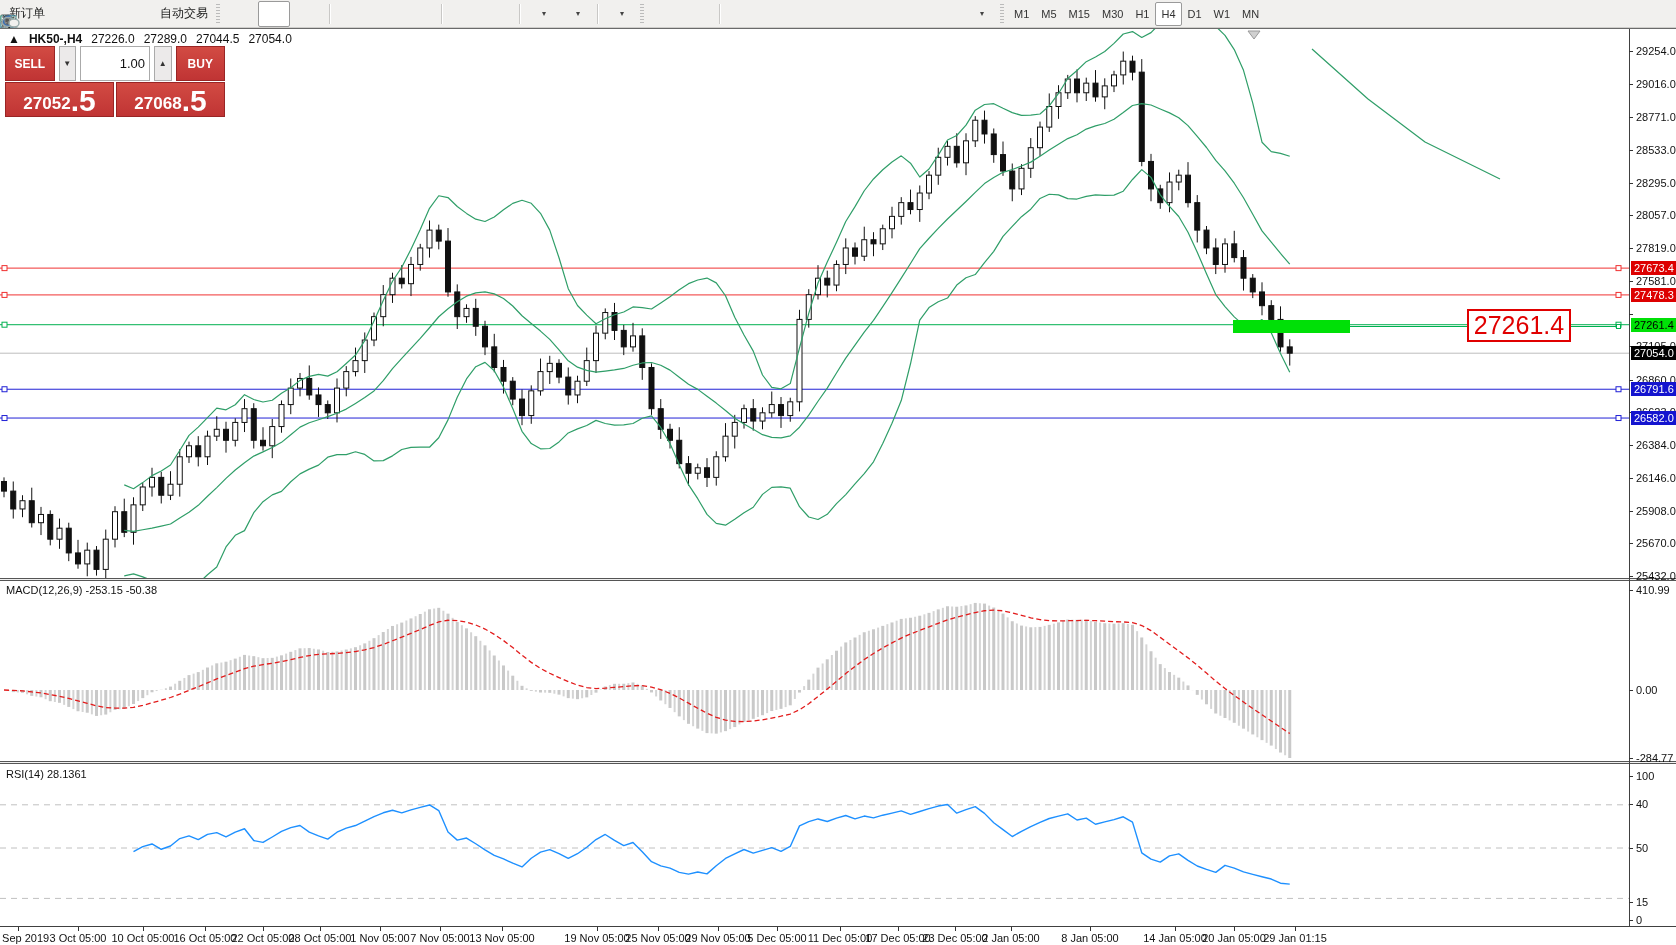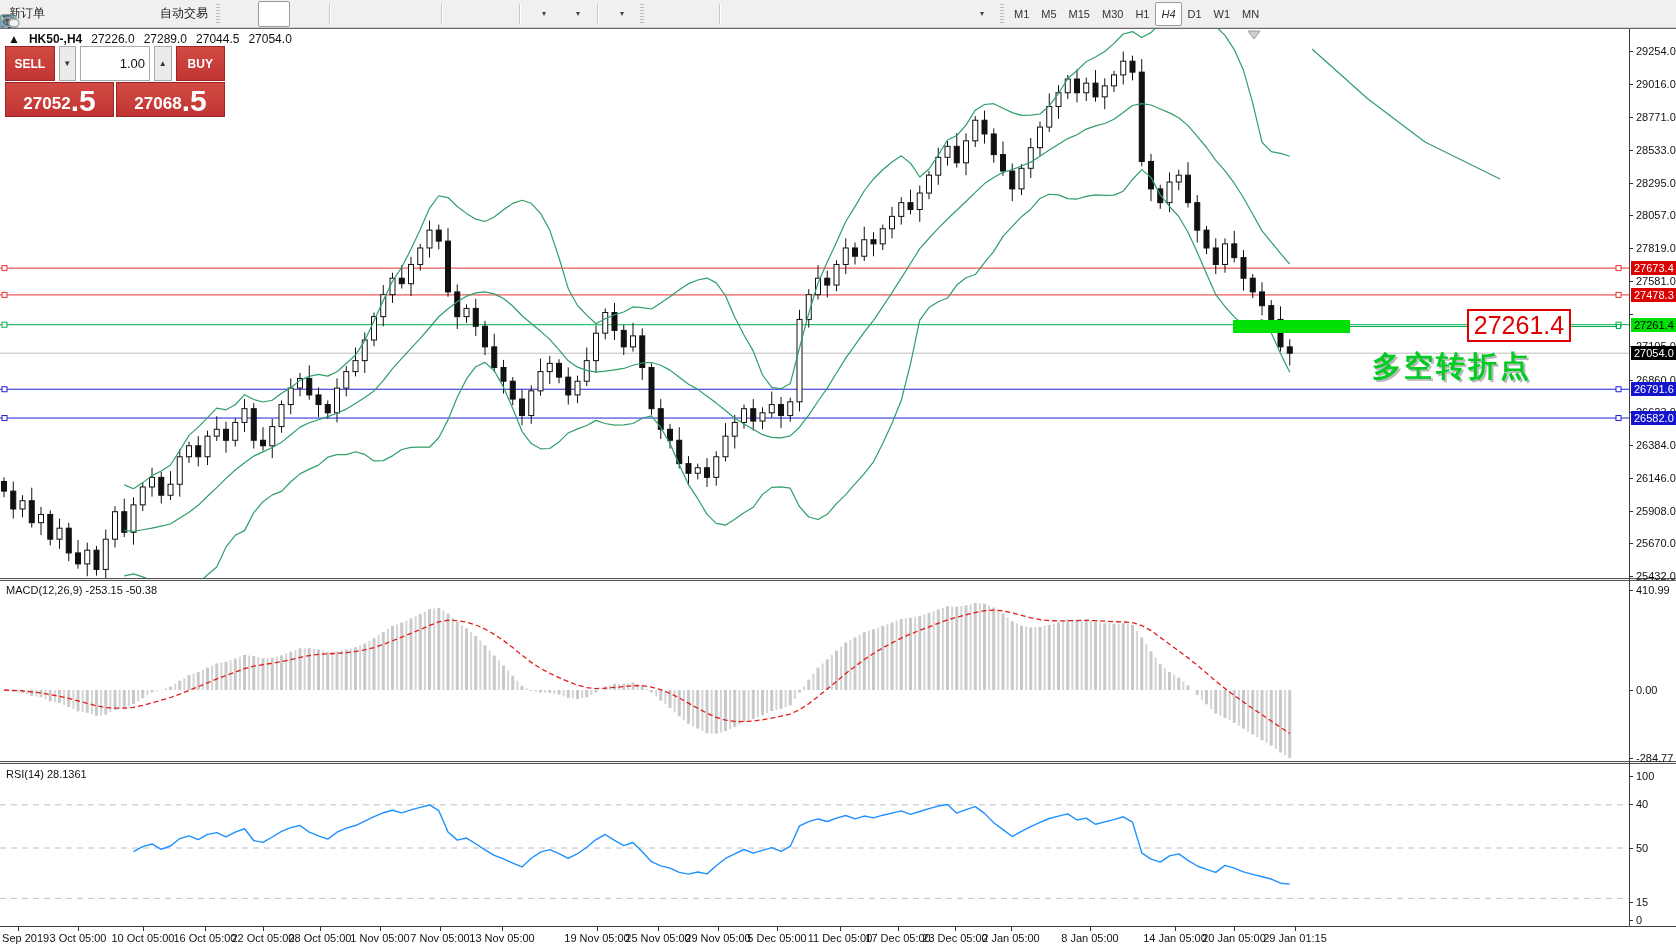--- a/index.html
+++ b/index.html
@@ -8,21 +8,21 @@
   
   #toolbar{position:absolute;left:0;top:0;width:1676px;height:28px;background:#f1f0ee;
            border-bottom:1px solid #cfcecb;display:flex;align-items:center;gap:2px;padding-left:2px;box-sizing:border-box;}
   .tbtn{height:24px;min-width:24px;display:flex;align-items:center;justify-content:center;
         gap:3px;padding:0 3px;border:1px solid transparent;border-radius:2px;font-size:12px;color:#222;}
   .tbtn.pressed{background:#fff;border-color:#9a9a9a;}
   .sep{width:1px;height:20px;background:#c9c8c6;border-right:1px solid #fff;margin:0 3px;}
   .grip{width:4px;height:20px;margin:0 2px;background:repeating-linear-gradient(#bbb 0 1px,#f1f0ee 1px 3px);}
   .caret{font-size:8px;color:#444;margin-left:1px;}
   .tf{font-size:11px;color:#333;padding:0 5px;height:22px;display:flex;align-items:center;border:1px solid transparent;border-radius:2px;}
-  .tf.active{background:#fff;border-color:#9a9a9a;font-style:italic;}
+  .tf.active{background:#fff;border-color:#9a9a9a;}
   .tb-right{margin-left:auto;display:flex;align-items:center;gap:8px;padding-right:10px;}
   
   #stage{position:absolute;left:0;top:28px;width:1676px;height:917px;background:#fff;border-top:1px solid #6a6a6a;}
   svg{position:absolute;left:0;overflow:hidden;}
   #svg-main{top:0;}
   #svg-macd{top:552px;}
   #svg-rsi{top:735px;}
   .vaxis{position:absolute;left:1629px;top:0;width:1px;height:897px;background:#404040;}
   .split1{position:absolute;left:0;top:549px;width:1676px;height:3px;background:#f0f0f0;border-top:1px solid #555;border-bottom:1px solid #555;box-sizing:border-box;}
   .split2{position:absolute;left:0;top:732px;width:1676px;height:3px;background:#f0f0f0;border-top:1px solid #555;border-bottom:1px solid #555;box-sizing:border-box;}
@@ -975,21 +975,20 @@
         </div>
       </div>
     </div>
 
     <div id="macd-label" class="indlabel">MACD(12,26,9) -253.15 -50.38</div>
     <div id="rsi-label" class="indlabel">RSI(14) 28.1361</div>
 
     <div id="callout-line"></div>
     <div id="green-bar"></div>
     <div id="price-callout">27261.4</div>
-    <div id="note-text">多空转折点</div>
 
     <div id="price-axis">
         <div class="ptick" style="top: 22px;"></div>
         <div class="plabel" style="top: 16px;">29254.0</div>
         <div class="ptick" style="top: 54.6923px;"></div>
         <div class="plabel" style="top: 48.6923px;">29016.0</div>
         <div class="ptick" style="top: 88.3462px;"></div>
         <div class="plabel" style="top: 82.3462px;">28771.0</div>
         <div class="ptick" style="top: 121.038px;"></div>
         <div class="plabel" style="top: 115.038px;">28533.0</div>

